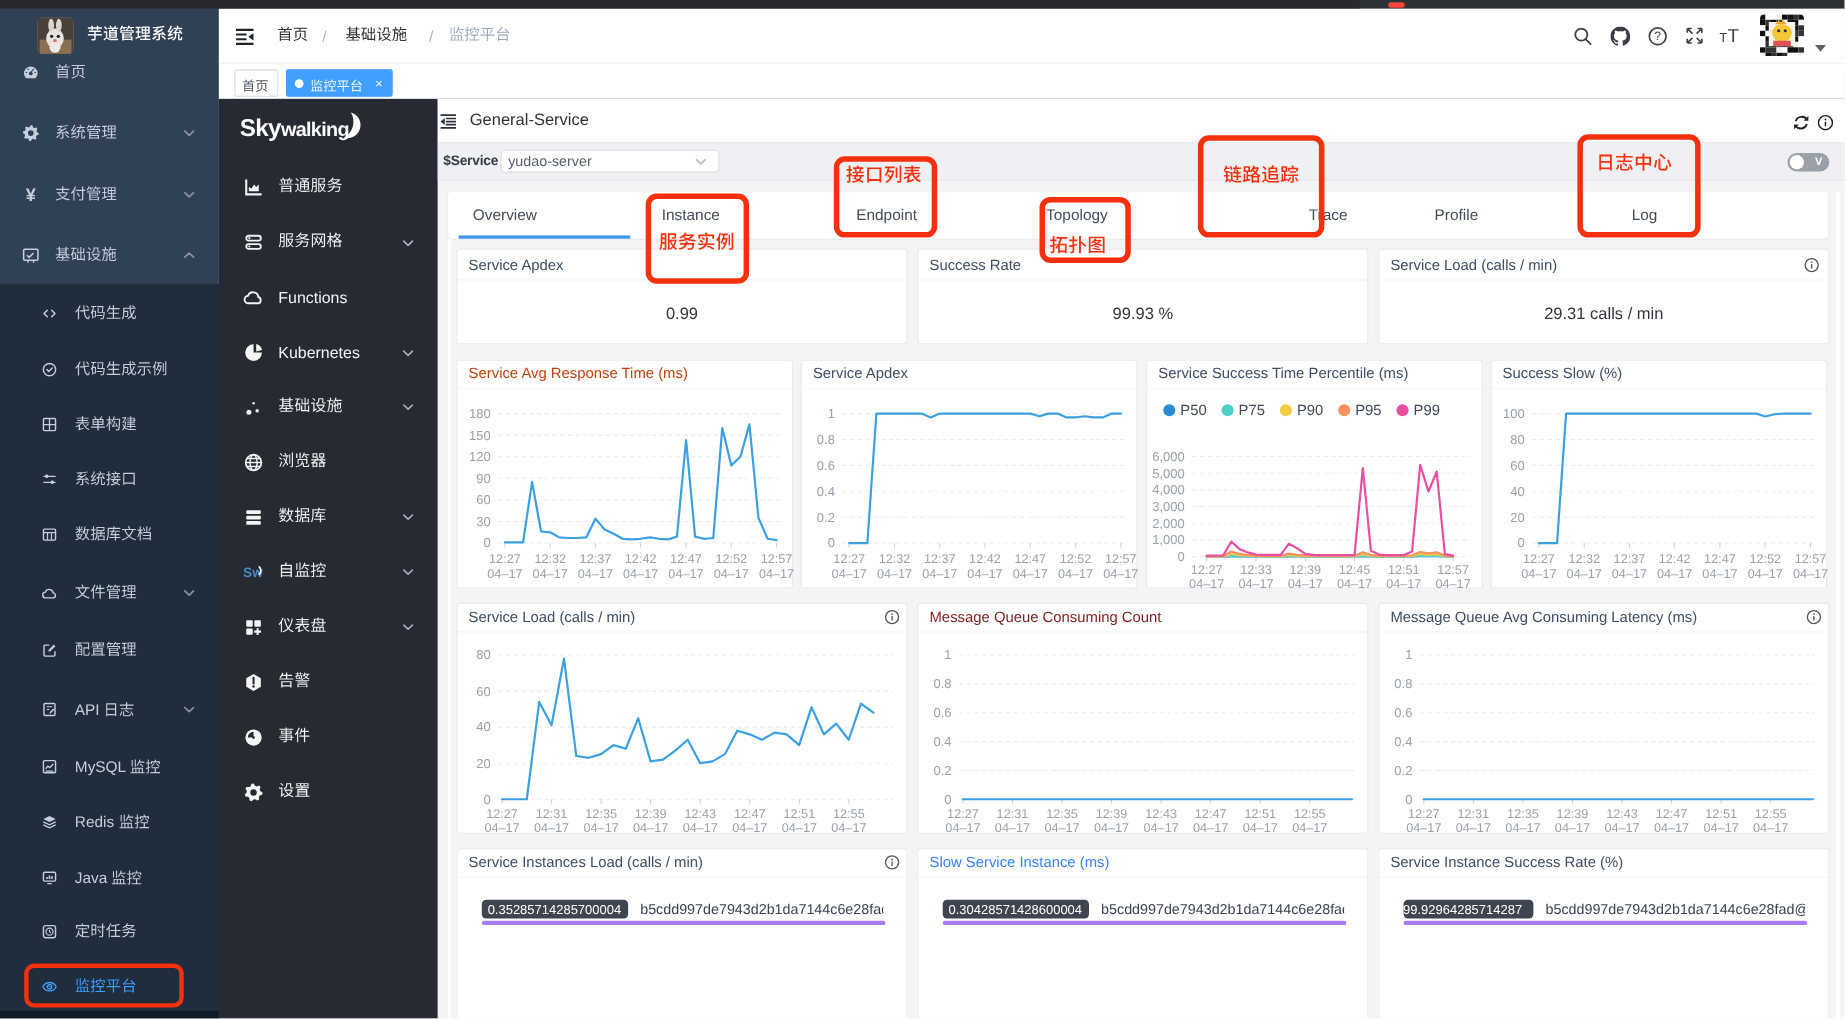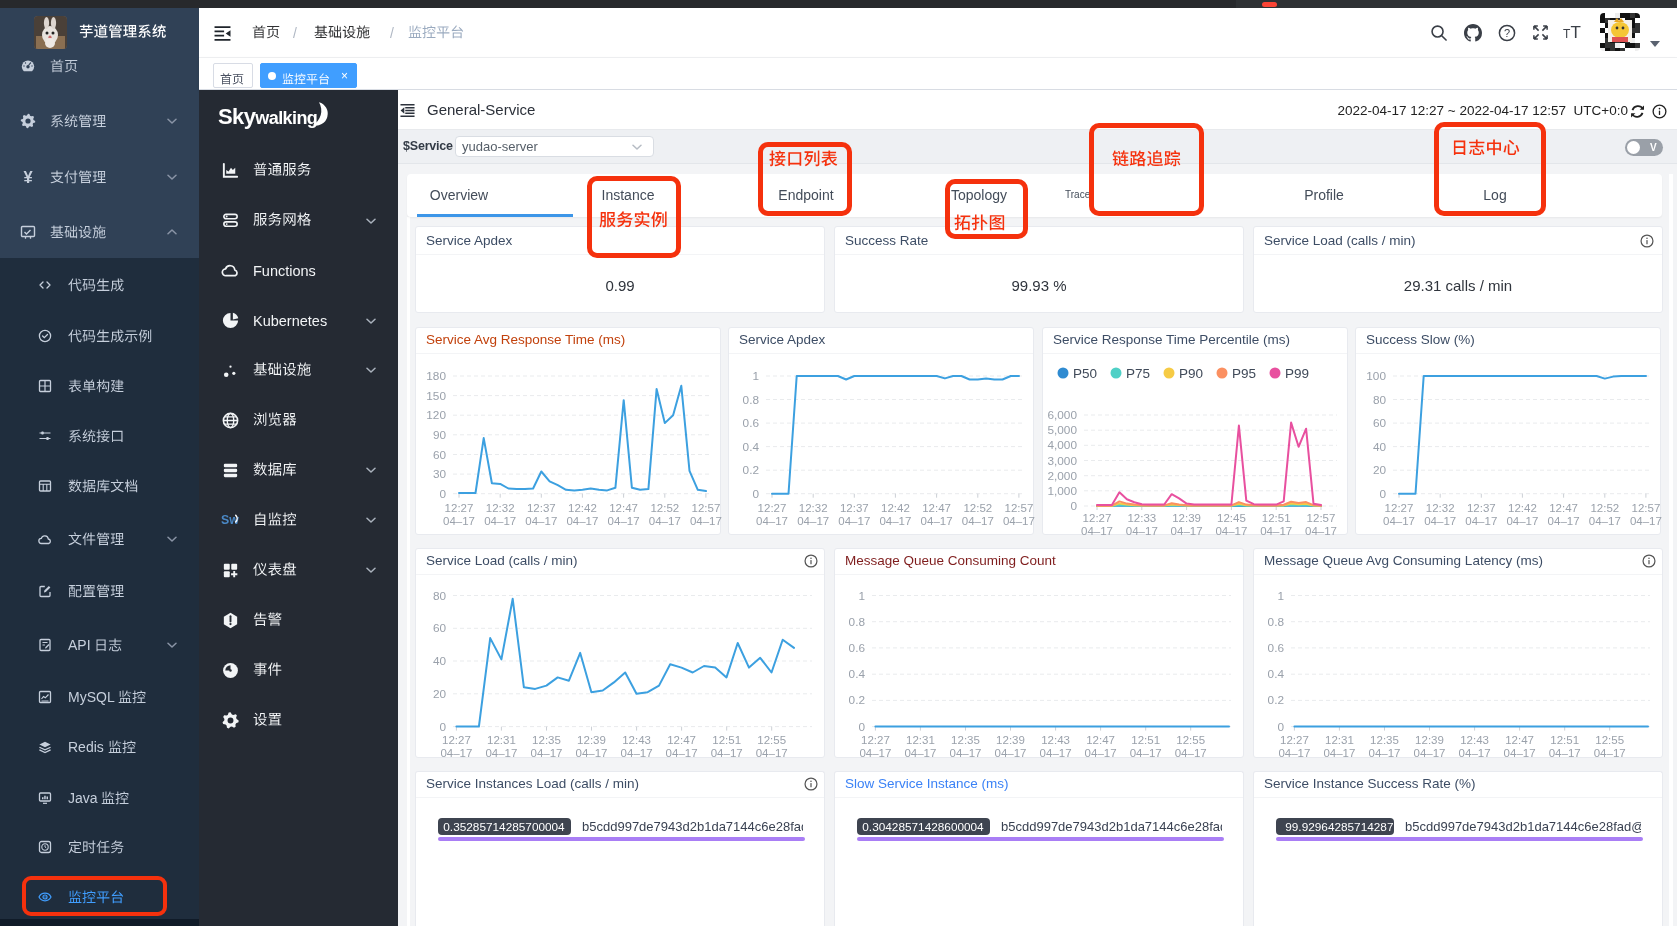--- a/index.html
+++ b/index.html
@@ -569,21 +569,20 @@
         <use href="#g8bbe_400" x="0"></use>
         <use href="#g7f6e_400" x="100.8"></use>
       </svg></div>
 <div class="" style="position:absolute;left:398px;top:90px;width:1279px;height:836px;background:#f3f4f6;"></div>
 <div class="" style="position:absolute;left:398px;top:90px;width:1279px;height:40px;background:#fff;border-bottom:1px solid #e8eaed;box-sizing:border-box;"></div>
 <svg width="15" height="15" viewBox="0 0 16 16" style="color:#2c323c;position:absolute;left:400px;top:103px;">
       <path d="M.5 1.8h15M.5 14.2h15M5.6 5h9.9M5.6 8h9.9M5.6 11h9.9" stroke="currentColor" stroke-width="1.6"></path>
       <path d="M4.6 4.6v6.8L.6 8Z" fill="currentColor"></path>
     </svg>
 <div style="position:absolute;left:427px;top:100px;font-size:15px;color:#2c313a;font-weight:500;line-height:20px;height:20px;white-space:nowrap;font-family:'Liberation Sans',sans-serif">General-Service</div>
-<div style="position:absolute;left:1228px;top:101px;width:400px;text-align:right;font-size:13.5px;color:#222;font-weight:400;line-height:20px;height:20px;font-family:'Liberation Sans',sans-serif">2022-04-17 12:27 ~ 2022-04-17 12:57&nbsp;&nbsp;UTC+0:0</div>
 <svg width="15" height="15" viewBox="0 0 16 16" style="color:#222;position:absolute;left:1630px;top:104px;">
       <path d="M13.8 5.2A6.3 6.3 0 0 0 2.6 6.5M2.2 10.8a6.3 6.3 0 0 0 11.2-1.3" fill="none" stroke="currentColor" stroke-width="1.9"></path>
       <path d="M14.9 1.5v4.6h-4.6Z" fill="currentColor"></path>
       <path d="M1.1 14.5V9.9h4.6Z" fill="currentColor"></path>
     </svg>
 <svg width="15" height="15" viewBox="0 0 16 16" style="color:#222;position:absolute;left:1652px;top:104px;">
       <circle cx="8" cy="8" r="6.8" fill="none" stroke="currentColor" stroke-width="1.4"></circle>
       <circle cx="8" cy="4.9" r=".9" fill="currentColor"></circle>
       <rect x="7.3" y="6.8" width="1.4" height="5" rx=".7" fill="currentColor"></rect>
     </svg>
@@ -597,21 +596,21 @@
 <div class="" style="position:absolute;left:1625px;top:139px;width:38px;height:17px;background:#9aa0a8;border-radius:9px;"></div>
 <div style="position:absolute;left:1627px;top:141px;width:13px;height:13px;border-radius:50%;background:#fff;"></div>
 <div style="position:absolute;left:1650px;top:137.5px;font-size:10px;color:#fff;font-weight:700;line-height:20px;height:20px;white-space:nowrap;font-family:'Liberation Sans',sans-serif">V</div>
 <div class="" style="position:absolute;left:407px;top:217px;width:3px;height:709px;background:#fff;"></div>
 <div class="" style="position:absolute;left:1668.5px;top:174px;width:4px;height:752px;background:#fff;"></div>
 <div class="" style="position:absolute;left:407px;top:174px;width:1255px;height:43px;background:#fff;border-radius:4px;box-shadow:0 1px 2px rgba(0,0,0,.05);"></div>
 <div style="position:absolute;left:379px;top:185px;width:160px;text-align:center;font-size:14px;color:#434c59;font-weight:400;line-height:20px;height:20px;font-family:'Liberation Sans',sans-serif">Overview</div>
 <div style="position:absolute;left:548px;top:185px;width:160px;text-align:center;font-size:14px;color:#434c59;font-weight:400;line-height:20px;height:20px;font-family:'Liberation Sans',sans-serif">Instance</div>
 <div style="position:absolute;left:726px;top:185px;width:160px;text-align:center;font-size:14px;color:#434c59;font-weight:400;line-height:20px;height:20px;font-family:'Liberation Sans',sans-serif">Endpoint</div>
 <div style="position:absolute;left:899px;top:185px;width:160px;text-align:center;font-size:14px;color:#434c59;font-weight:400;line-height:20px;height:20px;font-family:'Liberation Sans',sans-serif">Topology</div>
-<div style="position:absolute;left:1065px;top:185px;width:160px;text-align:left;font-size:10px;color:#434c59;font-weight:400;line-height:20px;height:20px;font-family:'Liberation Sans',sans-serif">Trace</div>
+<div style="position:absolute;left:1065px;top:185px;width:160px;text-align:right;font-size:14px;color:#434c59;font-weight:400;line-height:20px;height:20px;font-family:'Liberation Sans',sans-serif">Trace</div>
 <div style="position:absolute;left:1244px;top:185px;width:160px;text-align:center;font-size:14px;color:#434c59;font-weight:400;line-height:20px;height:20px;font-family:'Liberation Sans',sans-serif">Profile</div>
 <div style="position:absolute;left:1415px;top:185px;width:160px;text-align:center;font-size:14px;color:#434c59;font-weight:400;line-height:20px;height:20px;font-family:'Liberation Sans',sans-serif">Log</div>
 <div class="" style="position:absolute;left:417px;top:214px;width:156px;height:2.5px;background:#3d96e8;"></div>
 <div class="" style="position:absolute;left:415px;top:226px;width:410px;height:87px;background:#fff;border:1px solid #e8eaef;border-radius:3px;box-sizing:border-box;"></div>
 <div style="position:absolute;left:426px;top:230.5px;font-size:13.5px;color:#3d4d65;font-weight:400;line-height:20px;height:20px;white-space:nowrap;font-family:'Liberation Sans',sans-serif">Service Apdex</div>
 <div class="" style="position:absolute;left:416px;top:254px;width:408px;height:1px;background:#f3f4f6;"></div>
 <div style="position:absolute;left:470px;top:276px;width:300px;text-align:center;font-size:15px;color:#2f343c;font-weight:400;line-height:20px;height:20px;font-family:'Liberation Sans',sans-serif">0.99</div>
 <div class="" style="position:absolute;left:834px;top:226px;width:410px;height:87px;background:#fff;border:1px solid #e8eaef;border-radius:3px;box-sizing:border-box;"></div>
 <div style="position:absolute;left:845px;top:230.5px;font-size:13.5px;color:#3d4d65;font-weight:400;line-height:20px;height:20px;white-space:nowrap;font-family:'Liberation Sans',sans-serif">Success Rate</div>
 <div class="" style="position:absolute;left:835px;top:254px;width:408px;height:1px;background:#f3f4f6;"></div>
@@ -625,21 +624,21 @@
       <circle cx="8" cy="4.9" r=".9" fill="currentColor"></circle>
       <rect x="7.3" y="6.8" width="1.4" height="5" rx=".7" fill="currentColor"></rect>
     </svg>
 <div class="" style="position:absolute;left:415px;top:327px;width:306px;height:208px;background:#fff;border:1px solid #e8eaef;border-radius:3px;box-sizing:border-box;"></div>
 <div style="position:absolute;left:426px;top:330px;font-size:13.5px;color:#c2410c;font-weight:400;line-height:20px;height:20px;white-space:nowrap;font-family:'Liberation Sans',sans-serif">Service Avg Response Time (ms)</div>
 <div class="" style="position:absolute;left:416px;top:353px;width:304px;height:1px;background:#f3f4f6;"></div>
 <div class="" style="position:absolute;left:728px;top:327px;width:306px;height:208px;background:#fff;border:1px solid #e8eaef;border-radius:3px;box-sizing:border-box;"></div>
 <div style="position:absolute;left:739px;top:330px;font-size:13.5px;color:#3d4d65;font-weight:400;line-height:20px;height:20px;white-space:nowrap;font-family:'Liberation Sans',sans-serif">Service Apdex</div>
 <div class="" style="position:absolute;left:729px;top:353px;width:304px;height:1px;background:#f3f4f6;"></div>
 <div class="" style="position:absolute;left:1042px;top:327px;width:306px;height:208px;background:#fff;border:1px solid #e8eaef;border-radius:3px;box-sizing:border-box;"></div>
-<div style="position:absolute;left:1053px;top:330px;font-size:13.5px;color:#3d4d65;font-weight:400;line-height:20px;height:20px;white-space:nowrap;font-family:'Liberation Sans',sans-serif">Service Response Time Percentile (ms)</div>
+<div style="position:absolute;left:1053px;top:330px;font-size:13.5px;color:#3d4d65;font-weight:400;line-height:20px;height:20px;white-space:nowrap;font-family:'Liberation Sans',sans-serif">Service Success Time Percentile (ms)</div>
 <div class="" style="position:absolute;left:1043px;top:353px;width:304px;height:1px;background:#f3f4f6;"></div>
 <div class="" style="position:absolute;left:1355px;top:327px;width:306px;height:208px;background:#fff;border:1px solid #e8eaef;border-radius:3px;box-sizing:border-box;"></div>
 <div style="position:absolute;left:1366px;top:330px;font-size:13.5px;color:#3d4d65;font-weight:400;line-height:20px;height:20px;white-space:nowrap;font-family:'Liberation Sans',sans-serif">Success Slow (%)</div>
 <div class="" style="position:absolute;left:1356px;top:353px;width:304px;height:1px;background:#f3f4f6;"></div>
 <div style="position:absolute;left:415px;top:327px;width:306px;height:208px">
       <svg width="306" height="208" viewBox="0 0 306 208" style="position:absolute;left:0;top:0;overflow:visible;font-family:'Liberation Sans',sans-serif">
         <line x1="38" y1="49.0" x2="295" y2="49.0" stroke="#e9ebed" stroke-width="1" stroke-dasharray="4 3"></line>
         <text x="31" y="53.0" font-size="11.8" fill="#9aa1ab" text-anchor="end">180</text>
         <line x1="38" y1="68.6" x2="295" y2="68.6" stroke="#e9ebed" stroke-width="1" stroke-dasharray="4 3"></line>
         <text x="31" y="72.6" font-size="11.8" fill="#9aa1ab" text-anchor="end">150</text>
@@ -960,21 +959,21 @@
 <div style="position:absolute;left:845px;top:774px;font-size:13.5px;color:#3b82f6;font-weight:400;line-height:20px;height:20px;white-space:nowrap;font-family:'Liberation Sans',sans-serif">Slow Service Instance (ms)</div>
 <div class="" style="position:absolute;left:835px;top:797px;width:408px;height:1px;background:#f3f4f6;"></div>
 <div class="" style="position:absolute;left:856.5px;top:818px;width:133px;height:17px;background:#3e4450;border-radius:4px;"></div>
 <div style="position:absolute;left:856.5px;top:816.5px;width:133px;text-align:center;font-size:11.8px;color:#fff;font-weight:400;line-height:20px;height:20px;font-family:'Liberation Sans',sans-serif">0.30428571428600004</div>
 <div style="position:absolute;left:1001px;top:818.5px;width:221px;overflow:hidden;white-space:nowrap;font-size:13px;color:#3a4252;font-family:'Liberation Sans',sans-serif">b5cdd997de7943d2b1da7144c6e28fad@19</div>
 <div class="" style="position:absolute;left:857px;top:836.5px;width:367px;height:4.5px;background:#a97ef5;border-radius:2px;"></div>
 <div class="" style="position:absolute;left:1253px;top:771px;width:410px;height:155px;background:#fff;border:1px solid #e8eaef;border-radius:3px;box-sizing:border-box;border-bottom:none;border-radius:3px 3px 0 0;"></div>
 <div style="position:absolute;left:1264px;top:774px;font-size:13.5px;color:#3d4d65;font-weight:400;line-height:20px;height:20px;white-space:nowrap;font-family:'Liberation Sans',sans-serif">Service Instance Success Rate (%)</div>
 <div class="" style="position:absolute;left:1254px;top:797px;width:408px;height:1px;background:#f3f4f6;"></div>
 <div class="" style="position:absolute;left:1275.5px;top:818px;width:118px;height:17px;background:#3e4450;border-radius:4px;"></div>
-<div style="position:absolute;left:1275.5px;top:816.5px;width:118px;text-align:right;font-size:11.8px;color:#fff;font-weight:400;line-height:20px;height:20px;font-family:'Liberation Sans',sans-serif">99.92964285714287</div>
+<div style="position:absolute;left:1275.5px;top:816.5px;width:118px;text-align:left;font-size:11.8px;color:#fff;font-weight:400;line-height:20px;height:20px;font-family:'Liberation Sans',sans-serif">99.92964285714287</div>
 <div style="position:absolute;left:1405px;top:818.5px;width:236px;overflow:hidden;white-space:nowrap;font-size:13px;color:#3a4252;font-family:'Liberation Sans',sans-serif">b5cdd997de7943d2b1da7144c6e28fad@192</div>
 <div class="" style="position:absolute;left:1276px;top:836.5px;width:367px;height:4.5px;background:#a97ef5;border-radius:2px;"></div>
 <div class="" style="position:absolute;left:587px;top:176px;width:94px;height:81.5px;border:5px solid #f5310d;border-radius:10px;box-sizing:border-box;z-index:30;"></div>
 <div style="position:absolute;left:599px;top:211px;z-index:31"><svg style="display:inline-block;vertical-align:-0.13em;overflow:visible" width="68.8" height="17" viewBox="0 -87 404.5 100" fill="#f5310d">
         <use href="#g670d_500" x="0"></use>
         <use href="#g52a1_500" x="101.5"></use>
         <use href="#g5b9e_500" x="203"></use>
         <use href="#g4f8b_500" x="304.5"></use>
       </svg></div>
 <div class="" style="position:absolute;left:758px;top:142px;width:94px;height:74px;border:5px solid #f5310d;border-radius:10px;box-sizing:border-box;z-index:30;"></div>

